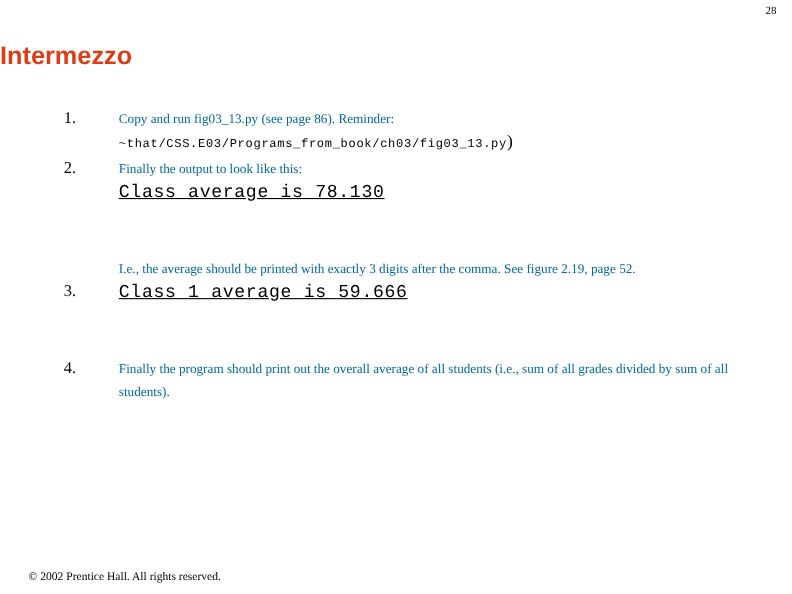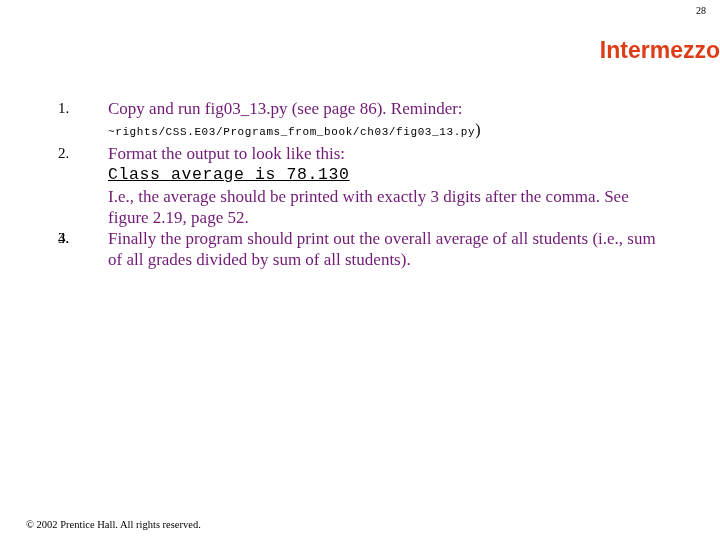--- a/index.html
+++ b/index.html
@@ -34,21 +34,21 @@
     color: #000000;
     line-height: 12px;
   }
 
   
   .slide-title {
     position: absolute;
     left: 0;
     top: 36px;
     width: 720px;
-    text-align: right;
+    text-align: left;
     font-family: "Liberation Sans", "DejaVu Sans", sans-serif;
     font-weight: bold;
     font-size: 23px;
     letter-spacing: 0px;
     color: #dd3c17;
     line-height: 28px;
   }
 
   
   .body-list {
@@ -76,28 +76,29 @@
     color: #000000;
     line-height: 21px;
   }
 
   .item-body {
     display: block;
   }
 
   .line-serif {
     font-family: "Liberation Serif", "DejaVu Serif", serif;
-    font-size: 17px;
+    font-size: 12px;
     line-height: 21px;
-    color: #701a75;
+    color: #0369a1;
     white-space: nowrap;
   }
 
   .line-serif.wrap {
     white-space: normal;
+    margin-top: 48px;
   }
 
   
   .line-path {
     font-family: "Liberation Mono", "DejaVu Sans Mono", monospace;
     font-size: 11px;
     letter-spacing: 0.6px;
     line-height: 22px;
     color: #000000;
     white-space: nowrap;
@@ -146,36 +147,37 @@
   <div class="page-number">28</div>
 
   <div class="slide-title">Intermezzo</div>
 
   <div class="body-list">
 
     <div class="list-item item-1">
       <span class="item-number">1.</span>
       <span class="item-body">
         <div class="line-serif">Copy and run fig03_13.py (see page 86).  Reminder:</div>
-        <div class="line-path"><span>~rights/CSS.E03/Programs_from_book/ch03/fig03_13.py</span><span class="paren">)</span></div>
+        <div class="line-path"><span>~that/CSS.E03/Programs_from_book/ch03/fig03_13.py</span><span class="paren">)</span></div>
       </span>
     </div>
 
     <div class="list-item item-2">
       <span class="item-number">2.</span>
       <span class="item-body">
-        <div class="line-serif">Format the output to look like this:</div>
+        <div class="line-serif">Finally the output to look like this:</div>
         <div class="line-code">Class average is 78.130</div>
         <div class="line-serif wrap">I.e., the average should be printed with exactly 3 digits after the comma. See figure 2.19, page 52.</div>
       </span>
     </div>
 
     <div class="list-item item-3">
       <span class="item-number">3.</span>
       <span class="item-body">
+        <div class="line-code">Class 1 average is 59.666</div>
       </span>
     </div>
 
     <div class="list-item item-4">
       <span class="item-number">4.</span>
       <span class="item-body">
         <div class="line-serif wrap">Finally the program should print out the overall average of all students (i.e., sum of all grades divided by sum of all students).</div>
       </span>
     </div>
 

